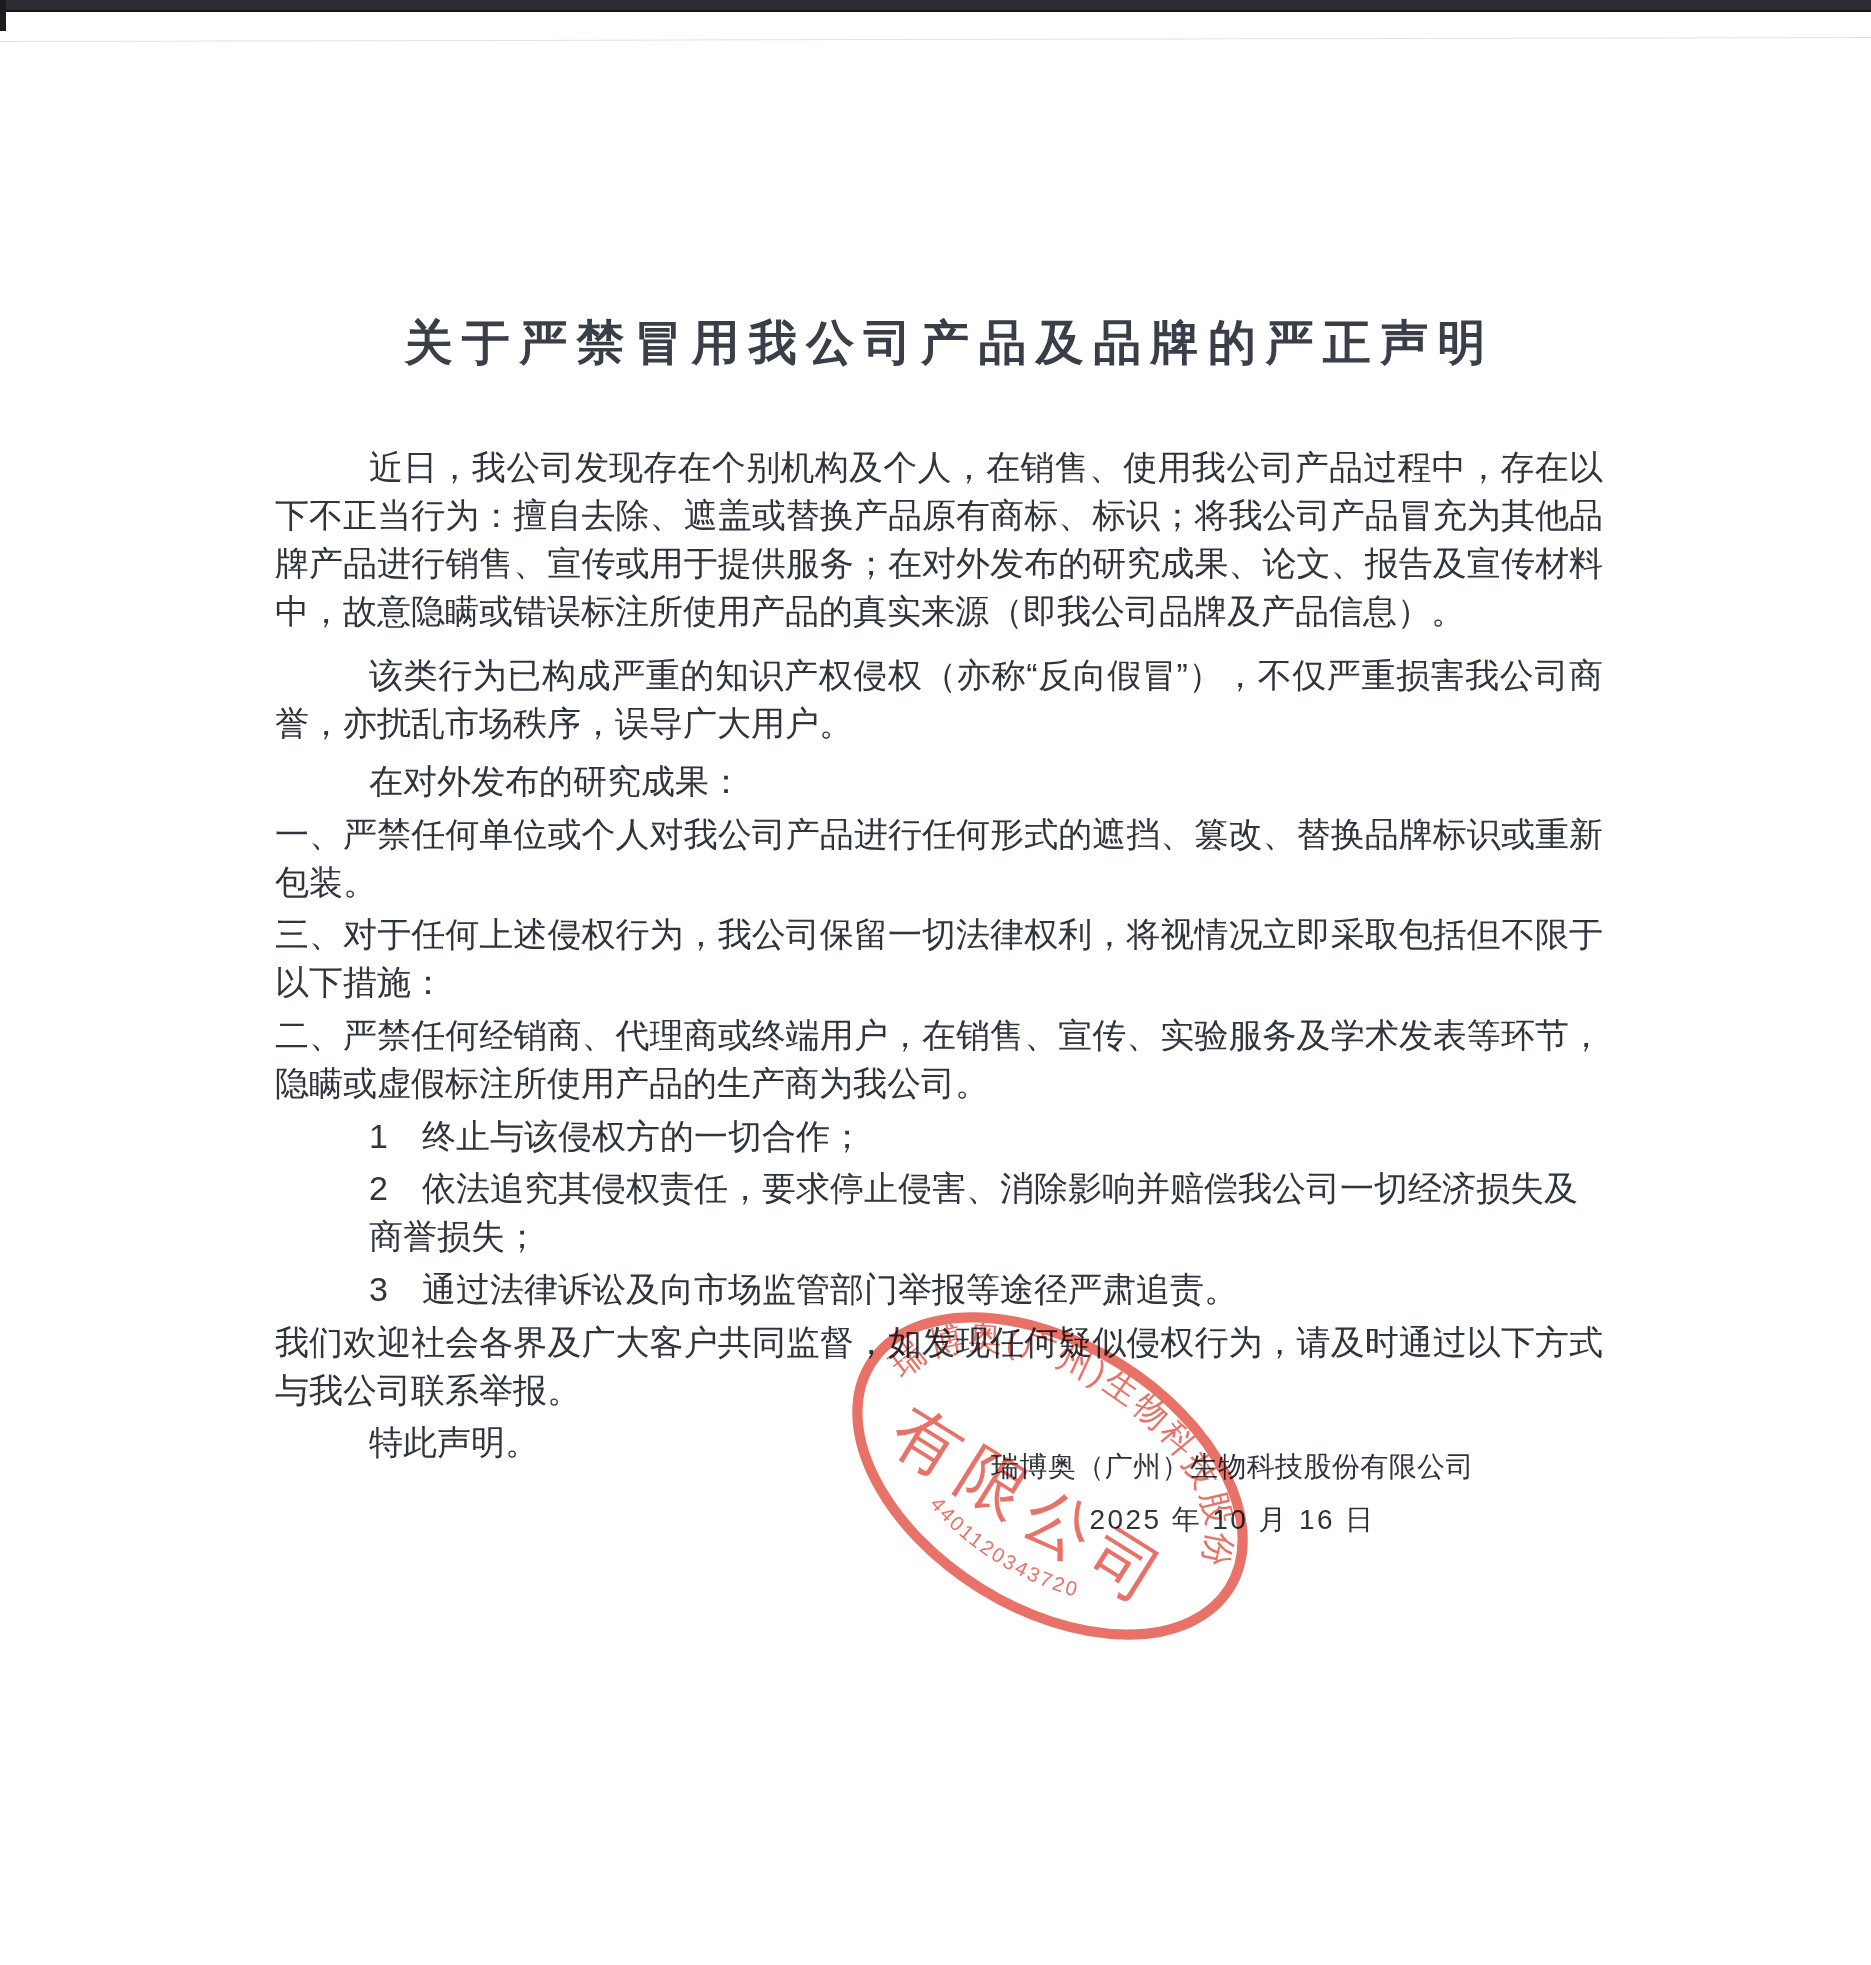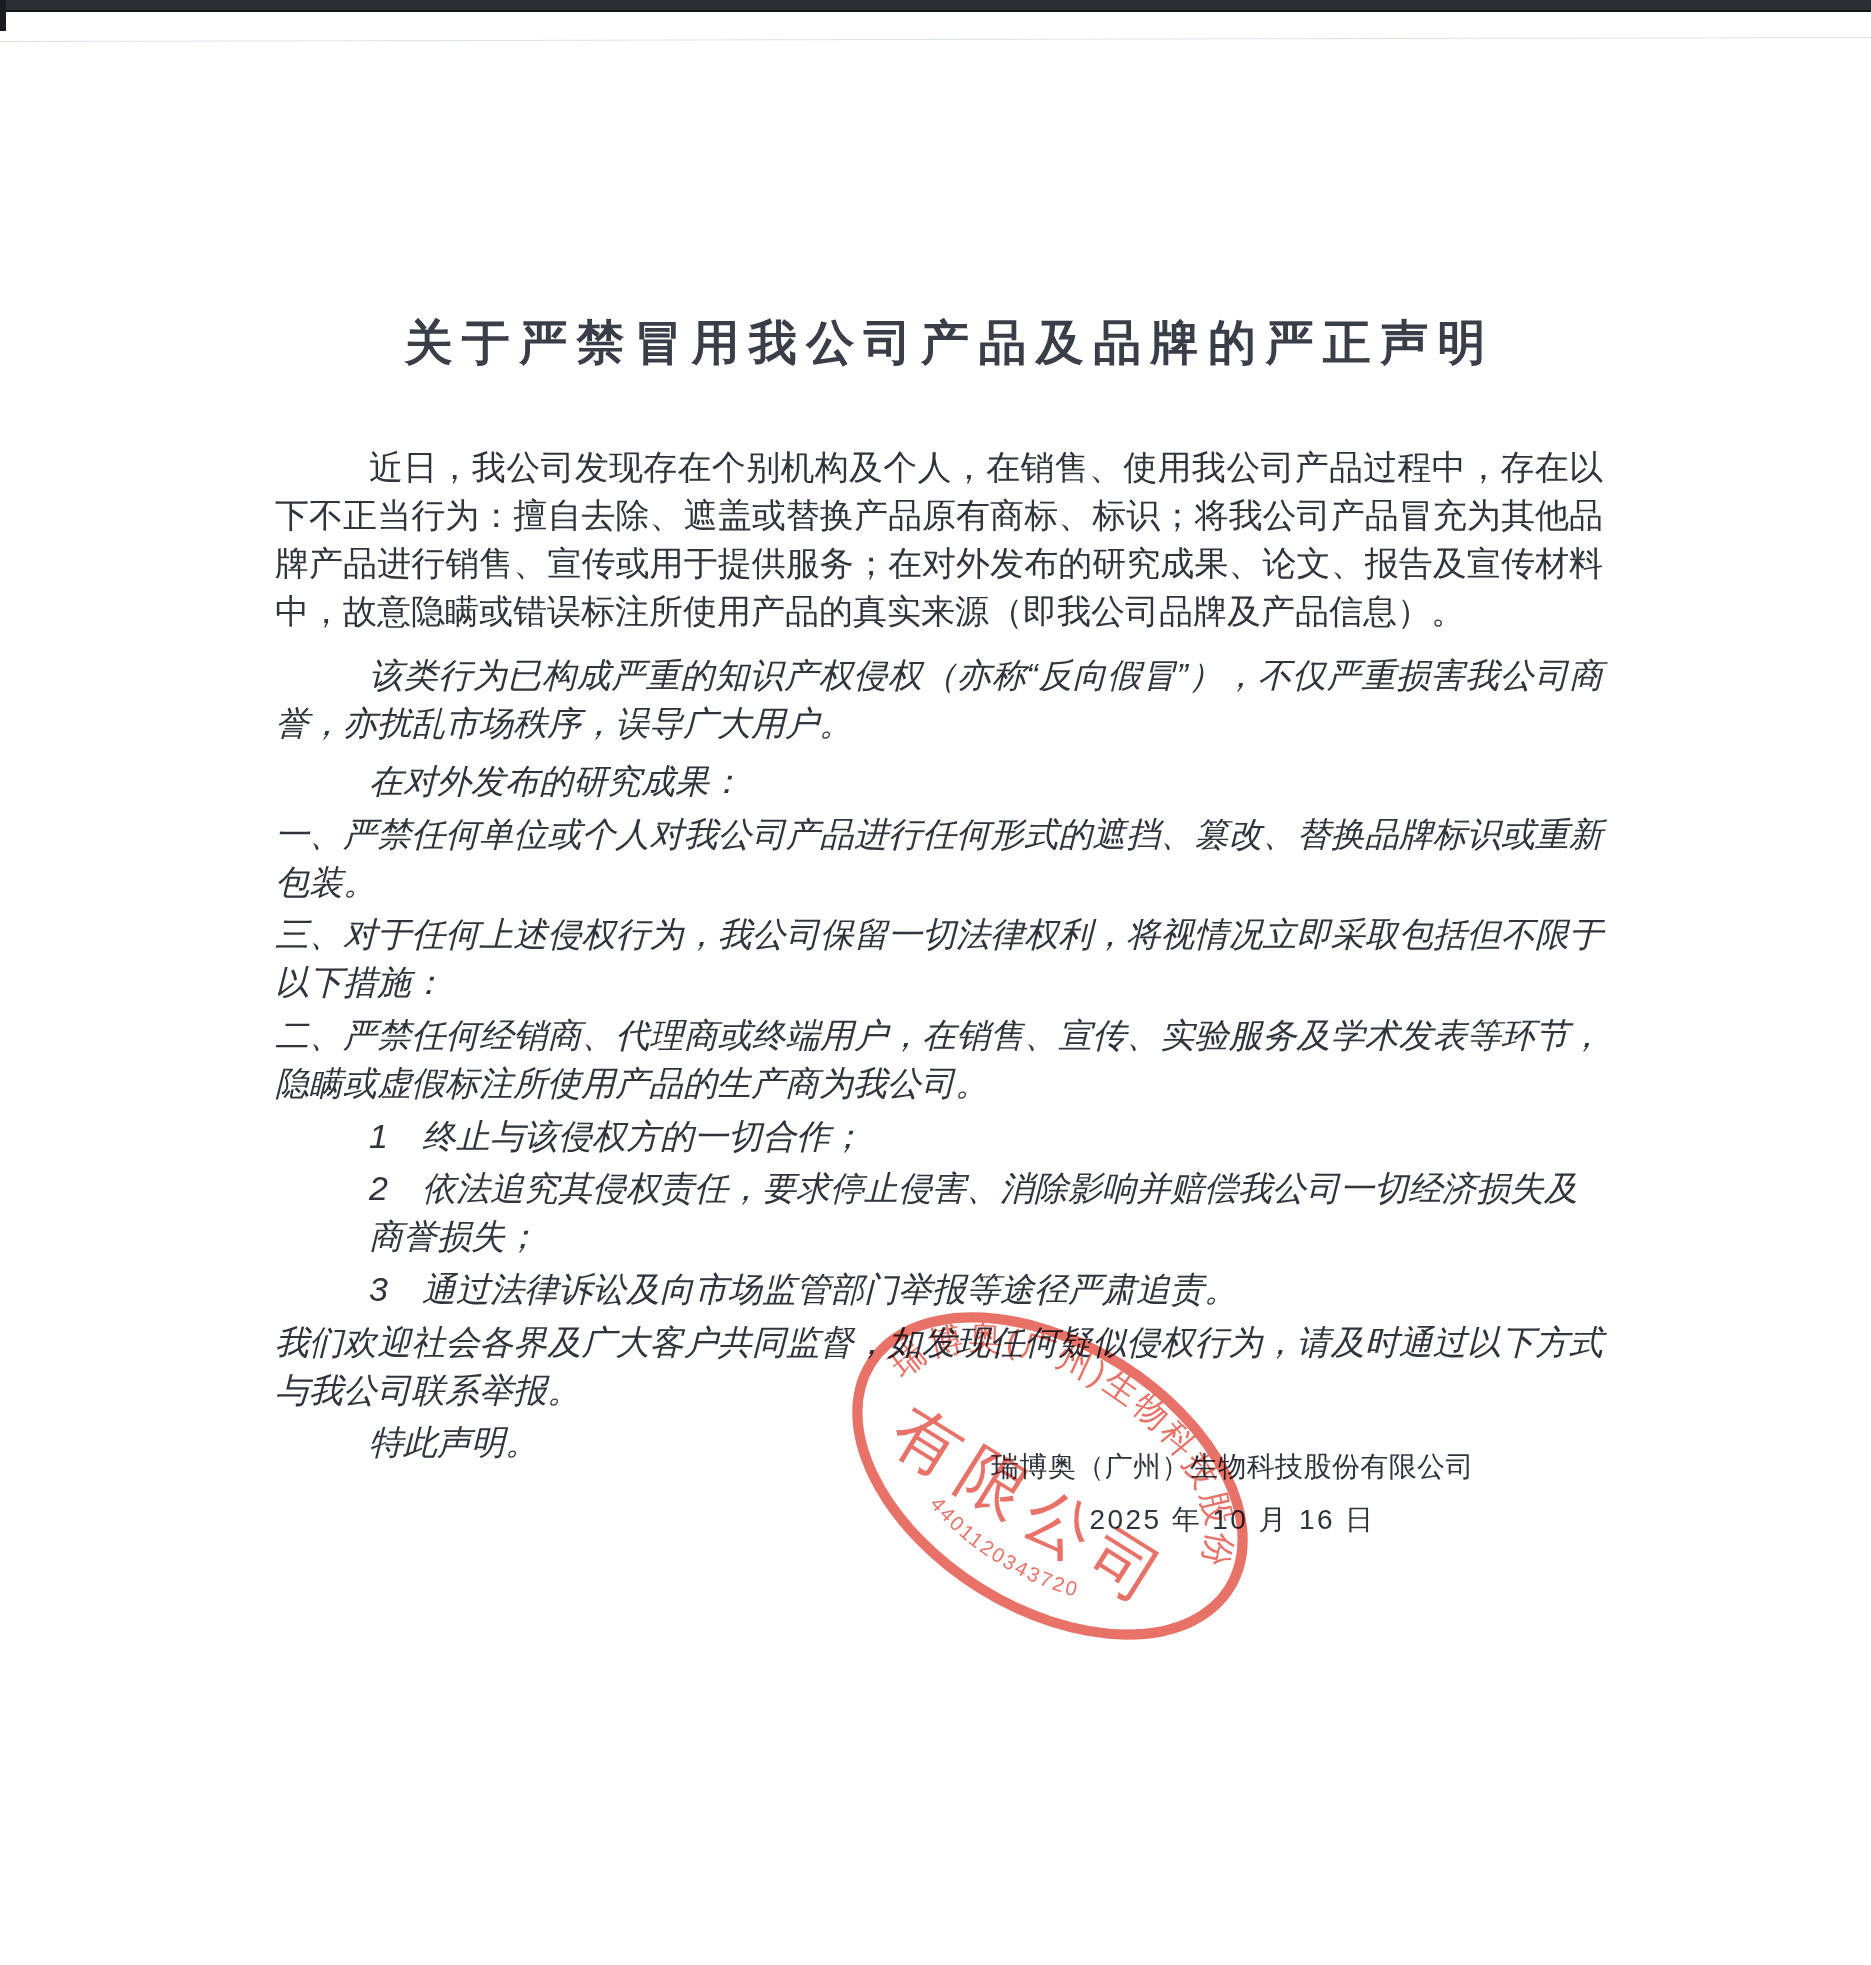--- a/index.html
+++ b/index.html
@@ -31,21 +31,21 @@
     white-space:nowrap;
     padding-left:9px;
   }
   
   .doc-body{
     position:absolute;left:275px;top:435px;width:1328px;
     font-size:34px;line-height:48px;color:#30343c;
     text-align:justify;text-align-last:left;margin-top:8px;
   }
   .blk{margin:0;}
-  .blk + .blk{margin-top:4.7px;font-style:italic;}
+  .blk + .blk{margin-top:4.7px;}
   .blk.gap-lg{margin-top:15.7px;}
   .blk.gap-md{margin-top:10.2px;}
   .blk.indent{text-indent:94px;}
   .blk.sub{padding-left:94px;text-align:left;}
   
   .signature{
     position:absolute;left:965px;top:1449px;width:535px;
     text-align:center;color:#2f333b;z-index:2;
   }
   .signature .company{

